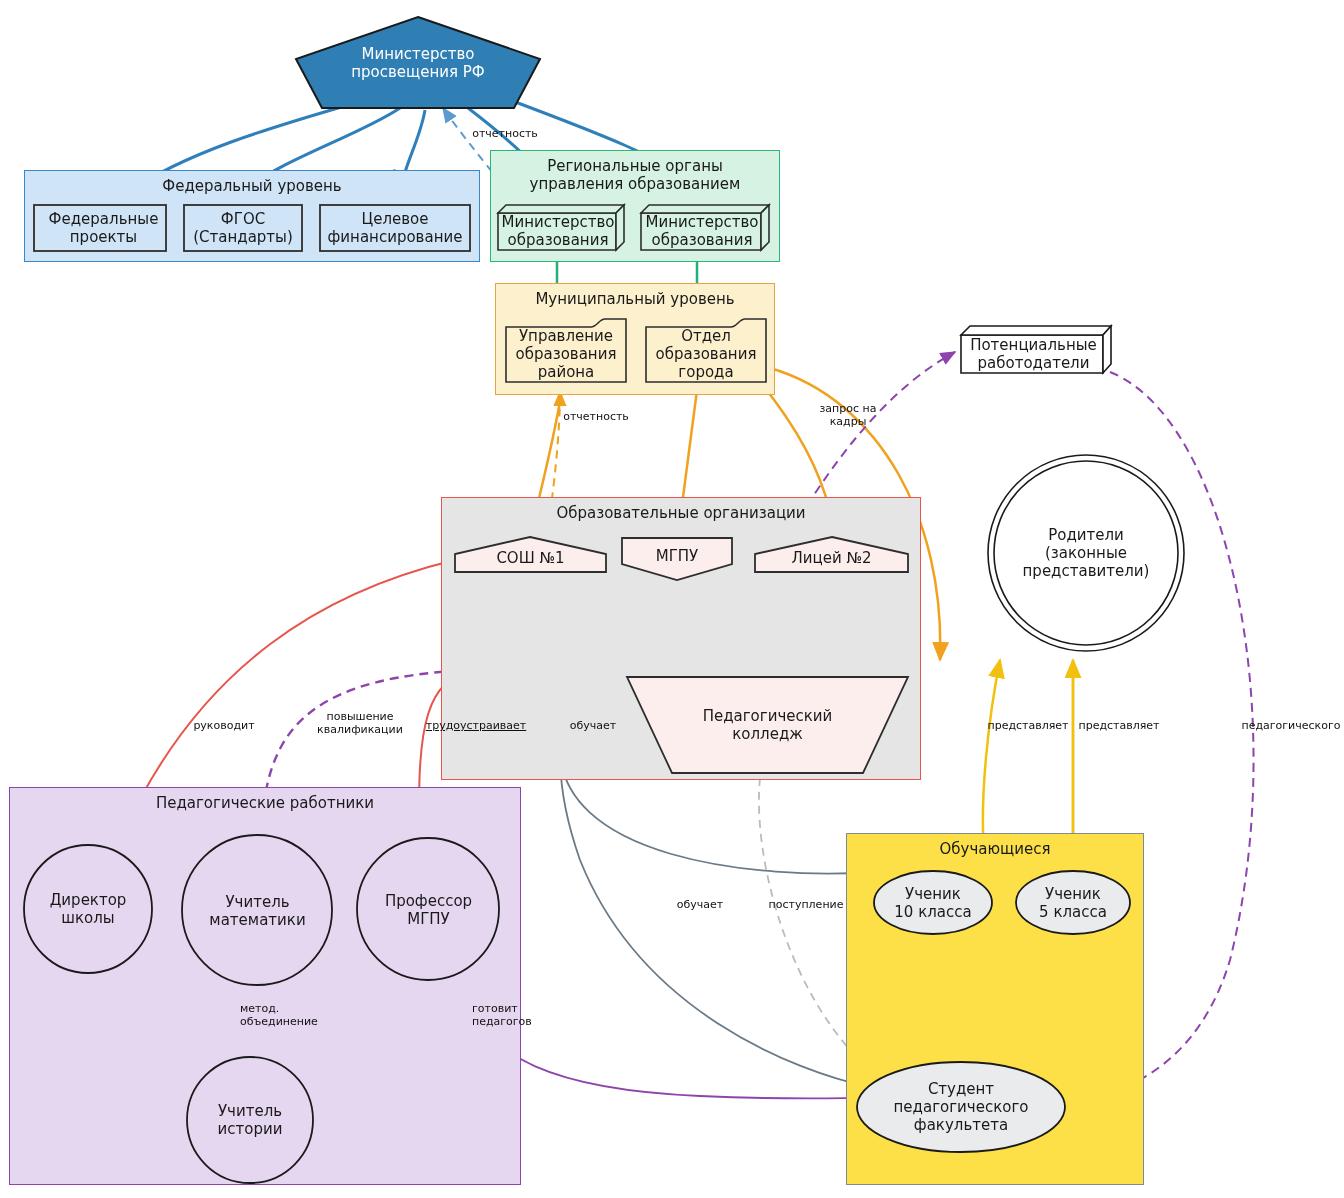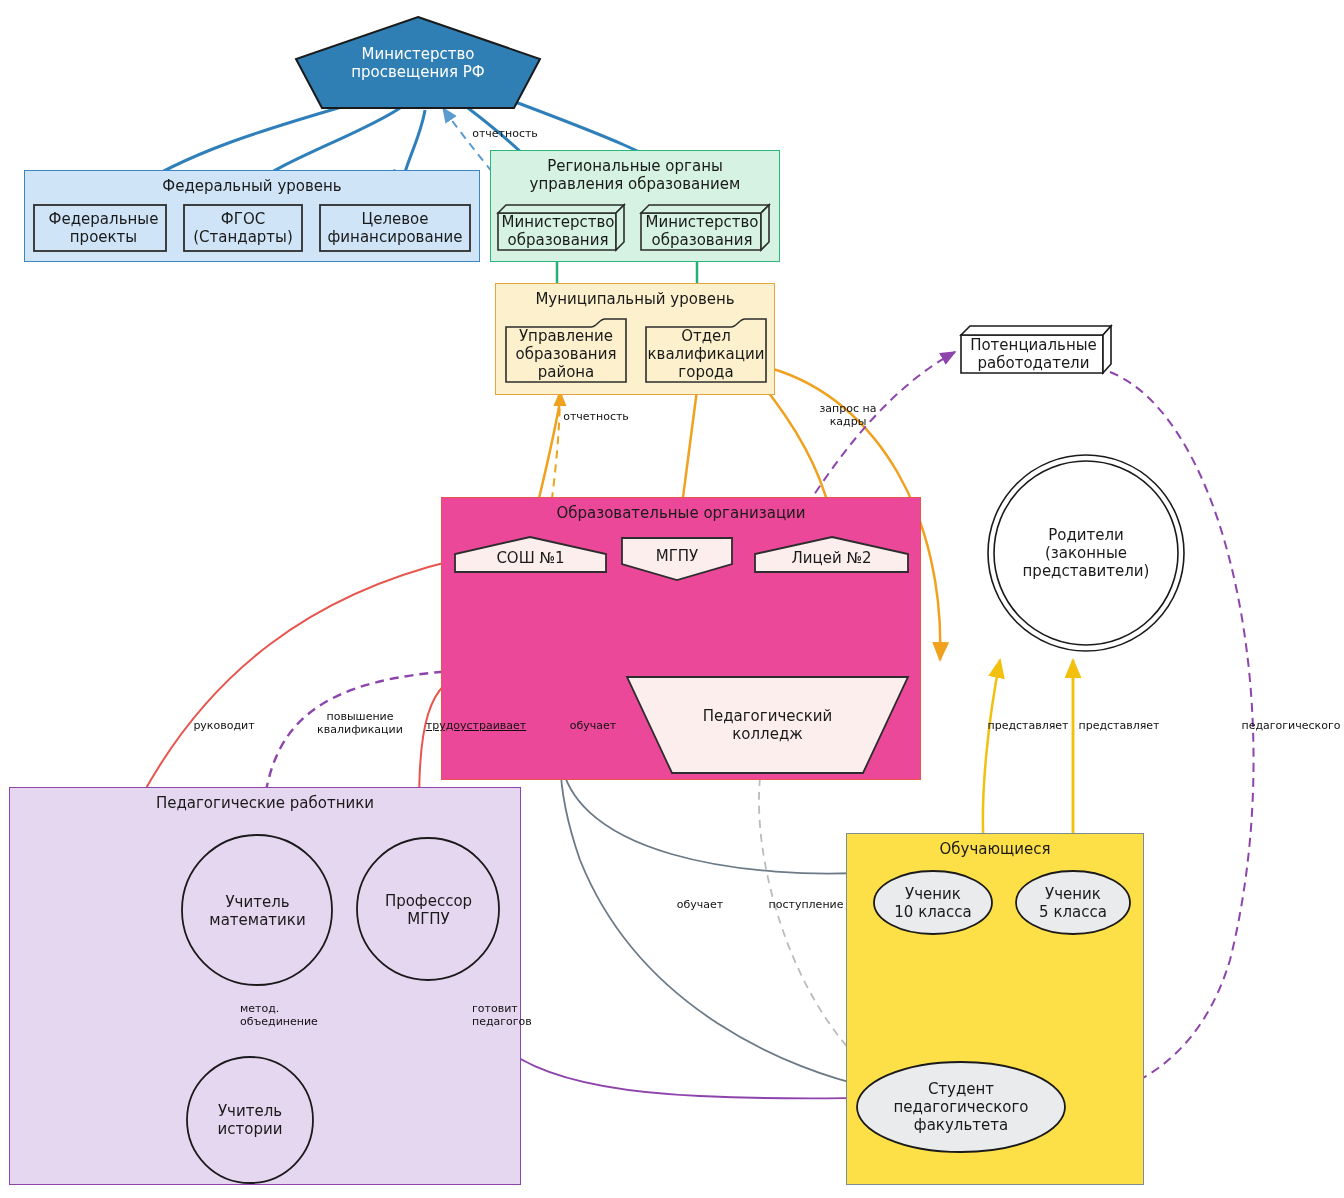--- a/index.html
+++ b/index.html
@@ -212,25 +212,25 @@
     </svg>
     <span class="lbl" style="margin-top:5px;">Управление
 образования
 района</span>
   </div>
   <div class="node" style="left:645px; top:318px; width:122px; height:66px;">
     <svg width="122" height="66">
       <path d="M1,9 L86,9 C92,9 94,1 100,1 L121,1 L121,64 L1,64 Z" fill="#fdf0cd" stroke="#2d2d2d" stroke-width="1.6"></path>
     </svg>
     <span class="lbl" style="margin-top:5px;">Отдел
-квалификации
+образования
 города</span>
   </div>
 
-  <div class="cluster" style="left:441px; top:497px; width:480px; height:283px; background:#ec4899; border-color:#e8554d;">
+  <div class="cluster" style="left:441px; top:497px; width:480px; height:283px; background:#e5e5e5; border-color:#e8554d;">
     <div class="cluster-title">Образовательные организации</div>
   </div>
   <div class="node" style="left:453px; top:536px; width:155px; height:38px;">
     <svg width="155" height="38">
       <polygon points="77,1 153,18 153,36 2,36 2,18" fill="#fdeeee" stroke="#2d2d2d" stroke-width="1.8"></polygon>
     </svg>
     <span class="lbl" style="margin-top:6px;">СОШ №1</span>
   </div>
   <div class="node" style="left:620px; top:536px; width:114px; height:46px;">
     <svg width="114" height="46">
@@ -247,20 +247,27 @@
   <div class="node" style="left:625px; top:675px; width:285px; height:100px;">
     <svg width="285" height="100">
       <polygon points="2,2 283,2 238,98 47,98" fill="#fdeeee" stroke="#2d2d2d" stroke-width="1.8"></polygon>
     </svg>
     <span class="lbl">Педагогический
 колледж</span>
   </div>
 
   <div class="cluster" style="left:9px; top:787px; width:512px; height:398px; background:#e6d7f1; border-color:#8e44ad;">
     <div class="cluster-title">Педагогические работники</div>
+  </div>
+  <div class="node" style="left:22px; top:843px; width:132px; height:132px;">
+    <svg width="132" height="132">
+      <circle cx="66" cy="66" r="64" fill="#e6d7f1" stroke="#1a1a1a" stroke-width="1.8"></circle>
+    </svg>
+    <span class="lbl">Директор
+школы</span>
   </div>
   <div class="node" style="left:180px; top:833px; width:155px; height:155px;">
     <svg width="155" height="155">
       <circle cx="77" cy="77" r="75" fill="#e6d7f1" stroke="#1a1a1a" stroke-width="1.8"></circle>
     </svg>
     <span class="lbl">Учитель
 математики</span>
   </div>
   <div class="node" style="left:355px; top:836px; width:147px; height:147px;">
     <svg width="147" height="147">

